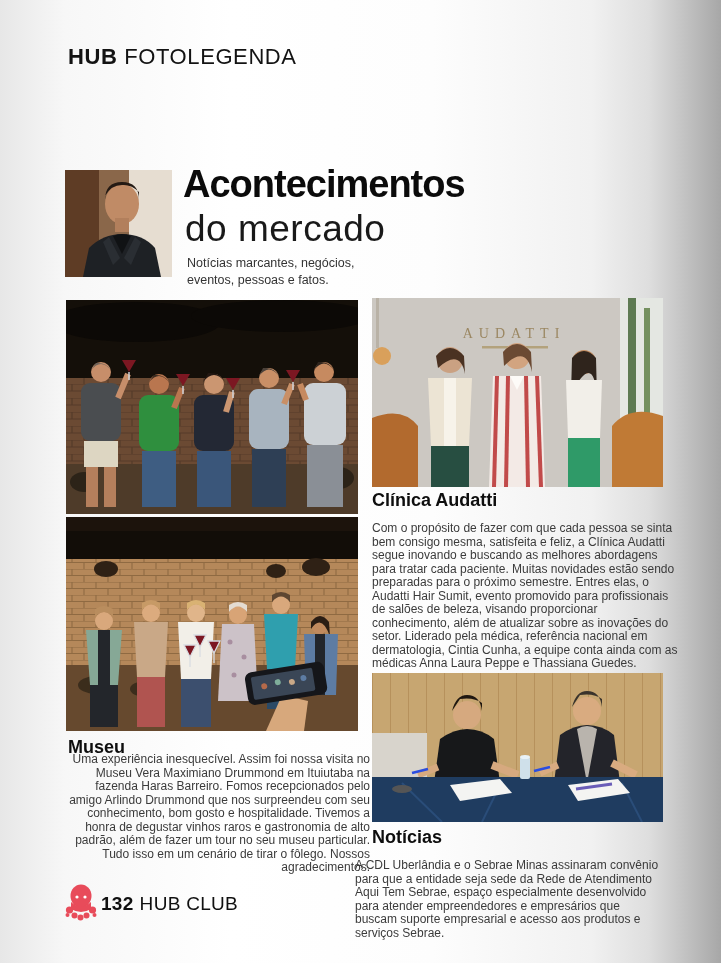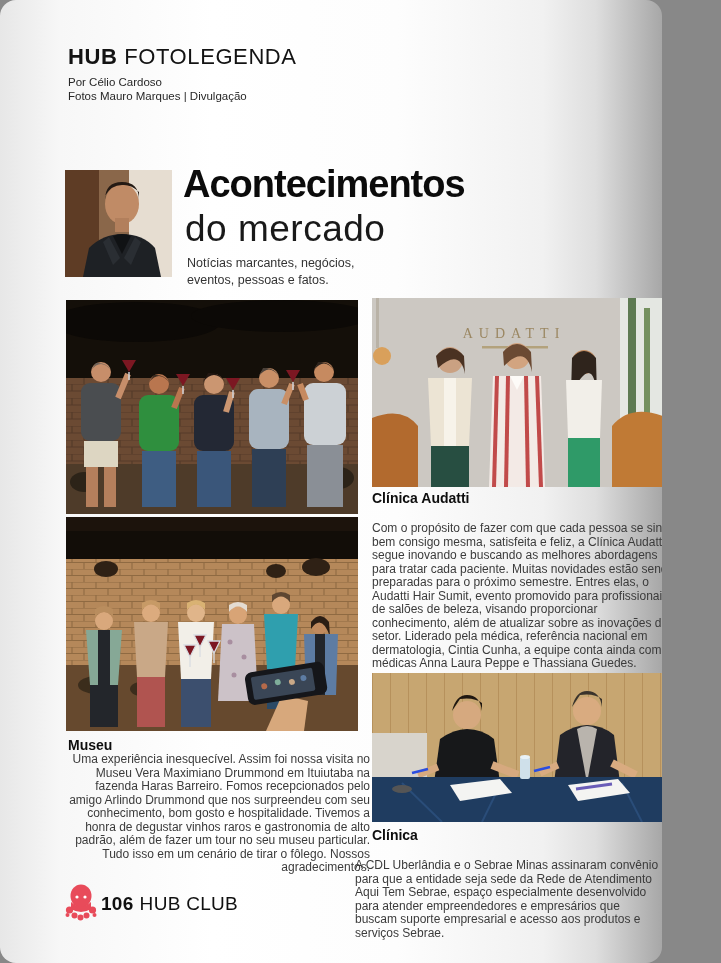--- a/index.html
+++ b/index.html
@@ -1,45 +1,41 @@
 <!DOCTYPE html>
 <html><head>
 <meta charset="utf-8">
 <style>
   html,body{margin:0;padding:0;background:#888;}
-  .page{position:relative;width:662px;height:963px;overflow:hidden;
+  .page{position:relative;width:721px;height:963px;overflow:hidden;
         font-family:"Liberation Sans",sans-serif;color:#222;
-        background:linear-gradient(90deg,#e7e7e7 0%,#f7f7f7 9%,#ffffff 32%,#fdfdfd 60%,#f1f1f1 82%,#dedede 90%,#a7a7a7 100%);border-radius:16px;}
+        background:linear-gradient(90deg,#e7e7e7 0%,#f7f7f7 9%,#ffffff 32%,#fdfdfd 60%,#f1f1f1 82%,#dedede 90%,#a7a7a7 100%);}
   .abs{position:absolute;}
   .brand{left:68px;top:44px;font-size:22px;letter-spacing:.6px;color:#131313;}
   .brand .bold{font-weight:800;}
   .byline{left:68px;top:75px;font-size:11.5px;line-height:14px;color:#272727;}
   .title-line1{left:183px;top:163px;font-size:38px;font-weight:800;letter-spacing:-1px;color:#0b0b0b;text-align:right;}
   .title-line2{left:185px;top:208px;font-size:37px;font-weight:400;letter-spacing:.5px;color:#191919;}
   .subtitle{left:187px;top:255px;font-size:12.5px;line-height:16.5px;color:#333;}
   .photo{position:absolute;display:block;}
-  .heading{position:absolute;font-size:14px;font-weight:700;color:#0e0e0e;}
+  .heading{position:absolute;font-size:18px;font-weight:700;color:#0e0e0e;}
   .bodytext{position:absolute;font-size:12px;line-height:13.5px;color:#3b3b3b;}
   .w-left{width:302px;text-align:right;}
   .w-right{width:306px;margin-top:16px;}
   .footer-text{left:101px;top:893px;font-size:19px;color:#101010;letter-spacing:.3px;}
   .footer-text .num{font-weight:800;margin-right:6px;}
 </style>
 </head>
 <body>
 
 <div class="page">
 
   <div class="abs brand">
     <span class="bold">HUB</span>
     <span>FOTOLEGENDA</span>
-  </div>
-  <div class="abs byline">
-    <div>Por Célio Cardoso</div>
-    <div>Fotos Mauro Marques | Divulgação</div>
   </div>
 
   <svg class="photo" style="left:65px;top:170px" width="107" height="107" viewBox="0 0 107 107">
     <rect width="107" height="107" fill="#e8dfd3"></rect>
     <rect width="34" height="107" fill="#5e3c25"></rect>
     <rect x="34" width="30" height="107" fill="#8a674a"></rect>
     <rect x="64" width="43" height="107" fill="#e6ddd1"></rect>
     <ellipse cx="57" cy="34" rx="17" ry="20" fill="#c08b66"></ellipse>
     <path d="M40 30 Q40 12 57 12 Q74 12 74 30 L74 22 Q66 14 57 15 Q46 15 40 26 Z" fill="#241a14"></path>
     <rect x="50" y="48" width="14" height="14" fill="#b27f5c"></rect>
@@ -255,35 +251,35 @@
 
     <rect x="148" y="84" width="10" height="22" rx="2" fill="#cfe0ea"></rect>
       <ellipse cx="153" cy="84" rx="5" ry="2" fill="#e9f2f7"></ellipse>
 
     <path d="M78 112 L128 106 L140 120 L88 128 Z" fill="#f4f4f2"></path>
     <path d="M196 112 L246 106 L258 120 L206 128 Z" fill="#f4f4f2"></path>
     <path d="M204 116 L240 111" stroke="#6a5db8" stroke-width="3"></path>
     <ellipse cx="30" cy="116" rx="10" ry="4" fill="#555"></ellipse>
   </svg>
 
-  <div class="heading" style="left:372px;top:827px">Clínica</div>
+  <div class="heading" style="left:372px;top:827px">Notícias</div>
   <div class="bodytext w-right" style="left:355px;top:843px">A CDL Uberlândia e o Sebrae Minas assinaram convênio para que a entidade seja sede da Rede de Atendimento Aqui Tem Sebrae, espaço especialmente desenvolvido para atender empreendedores e empresários que buscam suporte empresarial e acesso aos produtos e serviços Sebrae.</div>
 
   <svg class="abs" style="left:64px;top:884px" width="34" height="38" viewBox="0 0 34 38">
     <g fill="#e84b5a">
       <ellipse cx="17" cy="12" rx="10.5" ry="11.5"></ellipse>
       <path d="M7 18 Q17 27 27 18 L27 25 Q17 31 7 25 Z"></path>
       <circle cx="5.5" cy="26" r="3.6"></circle>
         <circle cx="10.5" cy="31.5" r="3"></circle>
       <circle cx="16.5" cy="33.5" r="3"></circle>
         <circle cx="22.5" cy="31.5" r="3"></circle>
       <circle cx="28.5" cy="26" r="3.6"></circle>
       <circle cx="3.5" cy="31" r="2"></circle>
         <circle cx="30.5" cy="31" r="2"></circle>
     </g>
     <circle cx="13" cy="13" r="1.6" fill="#fff"></circle>
       <circle cx="21" cy="13" r="1.6" fill="#fff"></circle>
   </svg>
   <div class="abs footer-text">
-    <span class="num">106</span><span>HUB CLUB</span>
+    <span class="num">132</span><span>HUB CLUB</span>
   </div>
 
 </div>
 
 </body></html>

